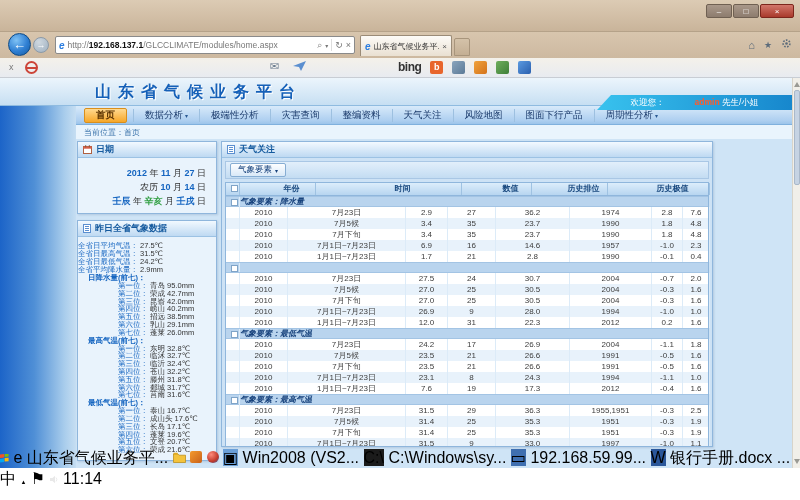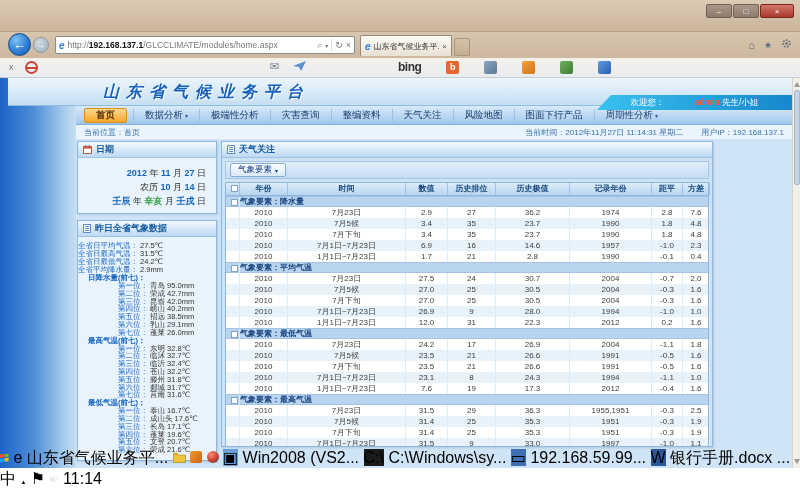--- a/index.html
+++ b/index.html
@@ -39,32 +39,32 @@
   .navright { position:absolute; right:8px; top:6px; display:flex; gap:9px; align-items:center;
     color:#5c6b7a; font-size:11px; }
 
   .cmdrow { position:absolute; left:0; top:58px; width:800px; height:20px;
     background:linear-gradient(180deg,#f4f1ea,#e8ebf0); border-bottom:1px solid #c8cdd4; }
   .cmd-x { position:absolute; left:9px; top:4px; font-size:9px; color:#777; }
   .blockicon { position:absolute; left:25px; top:3px; width:13px; height:13px; border:2px solid #cc4438;
     border-radius:50%; }
   .blockicon::after { content:""; position:absolute; left:0px; top:3.5px; width:9px; height:2px; background:#cc4438; }
   .cmdmid { position:absolute; left:270px; top:2px; display:flex; gap:14px; align-items:center; color:#6b7c8e; font-size:11px; }
-  .bingwrap { position:absolute; left:386px; top:2px; display:flex; gap:25px; align-items:center;padding-left:12px; }
+  .bingwrap { position:absolute; left:386px; top:2px; display:flex; gap:9px; align-items:center;padding-left:12px; }
   .binglogo { font-size:12px; font-weight:bold; color:#333; letter-spacing:-0.5px; }
   .bsq { width:13px; height:13px; background:#e8652b; color:#fff; font-size:9px; font-weight:bold;
     text-align:center; line-height:13px; border-radius:2px; }
   .csq { width:13px; height:13px; border-radius:2px; }
 
   
   .page { position:absolute; left:0; top:78px; width:792px; height:390px; overflow:hidden; background:#cfe4f6; }
   .leftband { position:absolute; left:0; top:0; width:76px; height:390px;
     background:linear-gradient(90deg,#1c64c8,#4f8fd6 45%,#a9cdec 85%,#c6def2); }
-  .banner { position:absolute; left:8px; top:0; width:792px; height:28px;
-    background:linear-gradient(180deg,#ecf5fc,#c5def2);font-style:italic; }
+  .banner { position:absolute; left:0; top:0; width:792px; height:28px;
+    background:linear-gradient(180deg,#ecf5fc,#c5def2); }
   .banner::after { content:""; position:absolute; left:0; bottom:0; width:100%; height:1px; background:#8fbbe0; }
   .sitetitle { position:absolute; left:95px; top:4px; font-size:16px; font-weight:bold; color:#1560b8;
     letter-spacing:7px; text-shadow:1px 1px 0 #fff; }
   .ribbon { position:absolute; right:0; top:17px; width:195px; height:15px; z-index:5;
     background:linear-gradient(90deg,#38c2ee,#1787cd); clip-path:polygon(14px 0,100% 0,100% 100%,0 100%);
     color:#fff; font-size:8.5px; line-height:15px; text-align:center; }
   .ribbon .wuser { color:#ff5a2a; font-weight:bold;padding-left:30px; }
 
   .mainnav { position:absolute; left:76px; top:28px; width:716px; height:19px;
     background:linear-gradient(180deg,#d8eafa,#aecff0 80%,#9cc4ea); border-bottom:1px solid #7fb0dd;
@@ -105,25 +105,25 @@
   .mbody { padding:3px; }
   .ttoolbar { height:18px; background:linear-gradient(180deg,#e2effb,#c3dcf2); border:1px solid #a9c7e5;
     display:flex; align-items:center; padding-left:4px; margin-bottom:3px; }
   .tbtn { display:flex; align-items:center; gap:3px; height:14px; padding:0 7px; font-size:8.5px; color:#17427c;
     background:linear-gradient(180deg,#fdfeff,#d9e9f8); border:1px solid #86add3; border-radius:2px;
     font-family:inherit; }
   .tbtn .caret { font-size:6px; }
 
   .tbl { border:1px solid #8fb6dc; background:#fff; }
   .t-hrow, .t-row, .t-group { display:grid; grid-template-columns:14px 48px 118px 42px 48px 74px 82px 31px 27px; }
-  .t-hrow { height:13px; background:linear-gradient(180deg,#dcedfb,#b7d5f0); border-bottom:1px solid #8fb6dc; }
+  .t-hrow { height:13px; background:linear-gradient(180deg,#dcedfb,#b7d5f0); border-bottom:1px solid #8fb6dc;gap:28px; }
   .t-hcell { font-size:8px; font-weight:bold; color:#17477e; text-align:center; line-height:12px;
     border-right:1px solid #9fc2e2; overflow:hidden; white-space:nowrap; }
   .t-group { height:11px; background:#b9d4ee; border-top:1px solid #a3c4e4; border-bottom:1px solid #a3c4e4; }
-  .t-group .gname { grid-column:2 / -1; font-size:8px; font-weight:bold; color:#17427c; line-height:10px; text-align:left; }
+  .t-group .gname { grid-column:2 / -1; font-size:8px; font-weight:bold; color:#17427c; line-height:10px; text-align:left;font-style:italic; }
   .t-row { height:11px; }
   .t-row.alt { background:#e8f2fb; }
   .t-cell { font-size:8px; color:#3c3c3c; text-align:center; line-height:11px;
     border-right:1px solid #dcebf8; overflow:hidden; white-space:nowrap; }
   .cb { display:inline-block; width:7px; height:7px; background:#fff; border:1px solid #7fa4c8; margin:2px 0 0 3px; }
 
   
   .scrollbar { position:absolute; right:0; top:78px; width:8px; height:390px; background:#f1efe9; border-left:1px solid #d8d4ca; }
   .sarr { position:absolute; left:1px; width:6px; height:6px; }
   .sarr.up { top:3px; border-left:3px solid transparent; border-right:3px solid transparent; border-bottom:5px solid #9a9a94; width:0; }
@@ -281,24 +281,20 @@
 
         <div class="nav-item">
           <span>周期性分析</span>
           <span class="caret">▾</span>
         </div>
 
     </div>
 
     <div class="statusrow">
       <span class="loc">当前位置：首页</span>
-      <span class="sright">
-        <span>当前时间：2012年11月27日 11:14:31 星期二</span>
-        <span>用户IP：192.168.137.1</span>
-      </span>
     </div>
 
     <div class="content">
 
       <div class="sidebar">
         <div class="panel cal">
           <div class="phead">
             <svg width="9" height="9" viewBox="0 0 9 9">
                 <rect x="0.5" y="1.5" width="8" height="7" fill="#fff" stroke="#b06040"></rect>
                 <rect x="0.5" y="1.5" width="8" height="2.2" fill="#d9604a"></rect>
@@ -456,21 +452,20 @@
                   <span class="t-cell">1月1日~7月23日</span>
                   <span class="t-cell">1.7</span>
                   <span class="t-cell">21</span>
                   <span class="t-cell">2.8</span>
                   <span class="t-cell">1990</span>
                   <span class="t-cell">-0.1</span>
                   <span class="t-cell">0.4</span>
                 </div>
                 <div class="t-group">
                   <span class="t-cell c0"><span class="cb"></span></span>
-                  <span class="gname">气象要素：平均气温</span>
                 </div>
                 <div class="t-row">
                   <span class="t-cell c0"></span>
                   <span class="t-cell">2010</span>
                   <span class="t-cell">7月23日</span>
                   <span class="t-cell">27.5</span>
                   <span class="t-cell">24</span>
                   <span class="t-cell">30.7</span>
                   <span class="t-cell">2004</span>
                   <span class="t-cell">-0.7</span>

